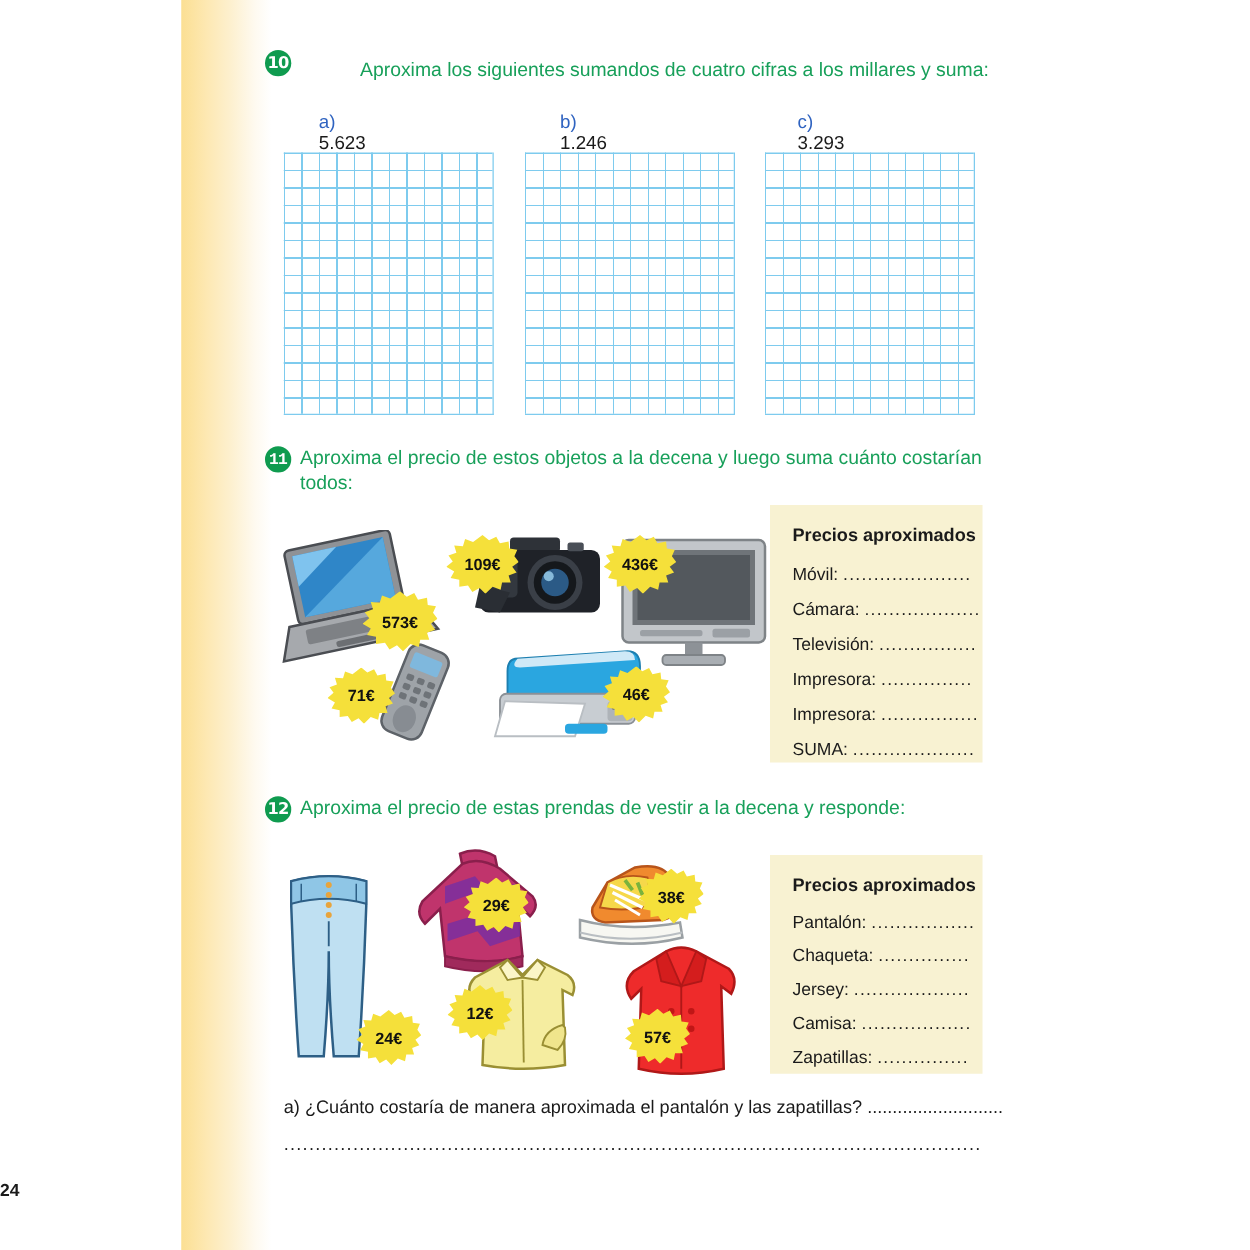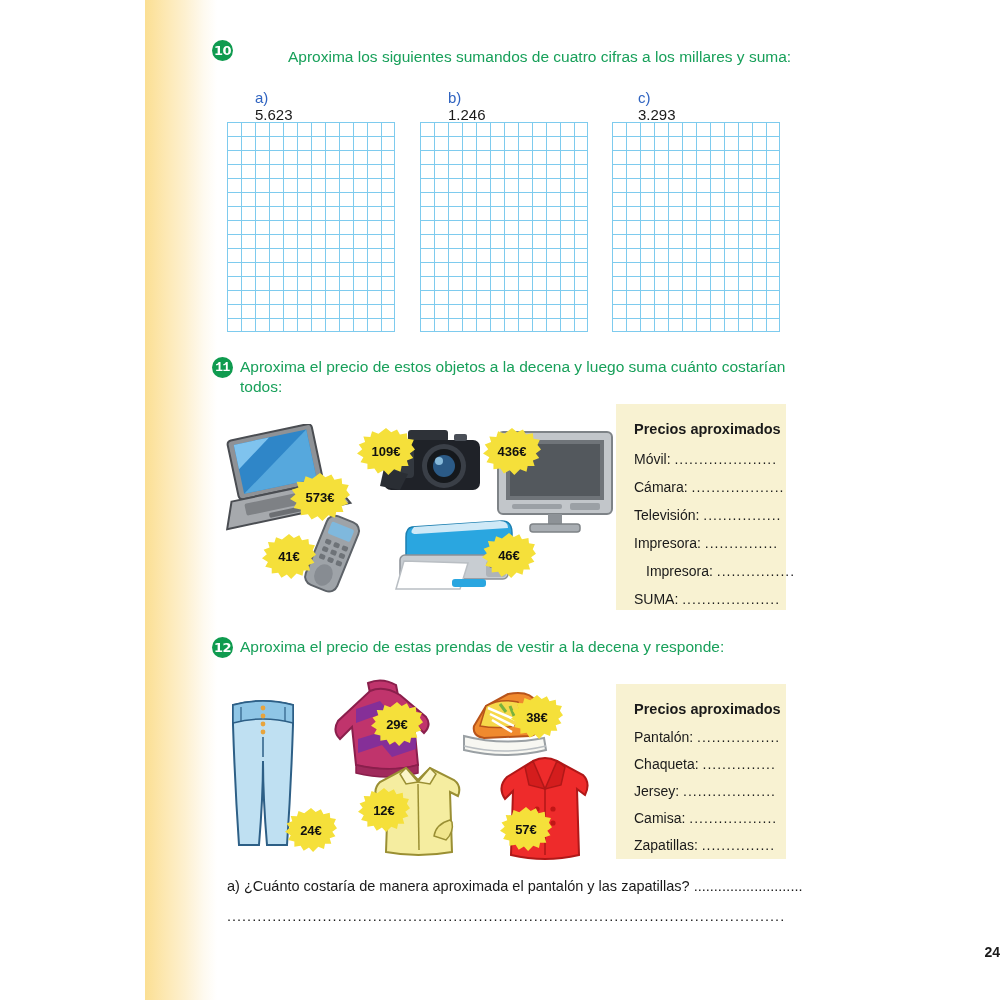--- a/index.html
+++ b/index.html
@@ -149,21 +149,21 @@
     color: #1a1a1a;
     letter-spacing: 1px;
     overflow: hidden;
     white-space: nowrap;
   }
 
   #page-number {
     position: absolute;
     left: 0; right: 0;
     top: 944px;
-    text-align: right;
+    text-align: left;
     font-size: 14px;
     font-weight: bold;
     color: #1a1a1a;
   }
 </style>
 </head>
 <body>
 
 <div id="side-band"></div>
 <div id="side-band-text">Adaptamos las matemáticas</div>
@@ -250,21 +250,21 @@
             <rect x="37" y="37" width="6" height="5" rx="1.5"></rect>
             <rect x="46" y="37" width="6" height="5" rx="1.5"></rect>
           <rect x="28" y="45" width="6" height="5" rx="1.5"></rect>
             <rect x="37" y="45" width="6" height="5" rx="1.5"></rect>
             <rect x="46" y="45" width="6" height="5" rx="1.5"></rect>
         </g>
         <ellipse cx="39" cy="64" rx="9" ry="11" fill="#878c92"></ellipse>
       </g>
     </svg>
   </div>
-  <div class="burst" style="left:262px; top:534px; width:54px; height:45px;">41€</div>
+  <div class="burst" style="left:262px; top:534px; width:54px; height:45px;">71€</div>
 
   <div class="obj" style="left:390px; top:505px; width:130px; height:88px;">
     <svg width="130" height="88" viewBox="0 0 130 88">
       <path d="M22 22 L112 16 Q122 16 122 28 L122 48 Q122 58 112 58 L26 62 Q16 62 16 52 L16 32 Q16 23 22 22 Z" fill="#2aa6e0" stroke="#1d7fb0" stroke-width="1.5"></path>
       <path d="M24 22 L110 16 Q118 16 118 23 L26 29 Q18 29 24 22 Z" fill="#cfe9f7"></path>
       <rect x="10" y="50" width="108" height="24" rx="5" fill="#c8cdd2" stroke="#8b9096" stroke-width="1.5"></rect>
       <path d="M14 56 L6 84 L70 84 L78 58 Z" fill="#ffffff" stroke="#b9bec3" stroke-width="1.5"></path>
       <rect x="96" y="56" width="20" height="16" rx="3" fill="#aeb3b8"></rect>
       <circle cx="101" cy="61" r="1.8" fill="#6a6f74"></circle>
       <circle cx="107" cy="61" r="1.8" fill="#6a6f74"></circle>
@@ -284,21 +284,21 @@
       <span class="dots">...................</span>
     </div>
     <div class="price-row" style="top:103px;">
       <span>Televisión:</span>
       <span class="dots">................</span>
     </div>
     <div class="price-row" style="top:131px;">
       <span>Impresora:</span>
       <span class="dots">...............</span>
     </div>
-    <div class="price-row" style="top:159px;margin-left:12px;">
+    <div class="price-row" style="top:159px;">
       <span>Impresora:</span>
       <span class="dots">................</span>
     </div>
     <div class="price-row" style="top:187px;">
       <span>SUMA:</span>
       <span class="dots">....................</span>
     </div>
   </div>
 </div>
 

